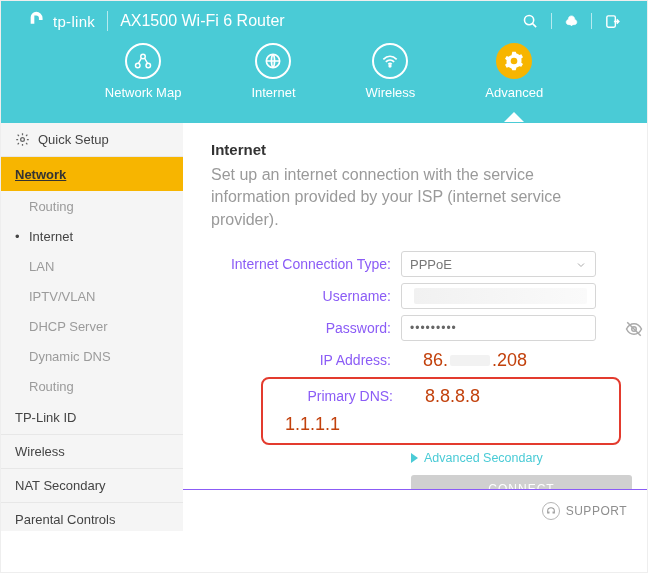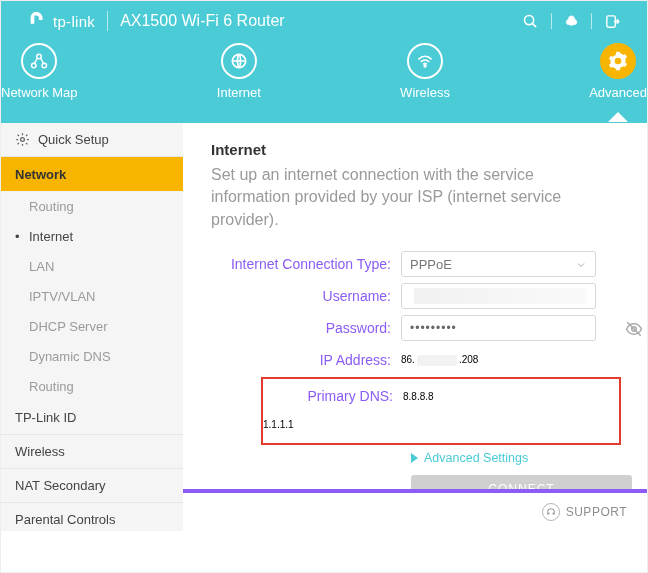--- a/index.html
+++ b/index.html
@@ -11,33 +11,33 @@
   .logo { display: flex; align-items: center; font-size: 15px; font-weight: 500; }
   .logo-icon svg { display: block; }
   .logo-text { margin-left: 4px; letter-spacing: .3px; }
   .divider { width: 1px; height: 20px; background: rgba(255,255,255,.6); margin: 0 12px; }
   .product-name { font-size: 16px; }
   .top-icons { margin-left: auto; display: flex; align-items: center; gap: 12px; }
   .top-icons .vsep { width: 1px; height: 16px; background: rgba(255,255,255,.6); }
   .top-icons svg { display: block; stroke: #fff; }
   .top-icons .icon-btn { cursor: pointer; }
 
-  .tabs { display: flex; justify-content: space-between; gap: 70px; align-items: flex-start; margin-top: 2px; position: relative; }
+  .tabs { display: flex; justify-content: center; gap: 70px; align-items: flex-start; margin-top: 2px; position: relative; }
   .tab { display: flex; flex-direction: column; align-items: center; gap: 6px; cursor: pointer; position: relative; }
   .tab-label { color: #fff; font-size: 13px; font-weight: 500; }
   .tab-circle { width: 36px; height: 36px; border: 2px solid #fff; border-radius: 50%; display: flex; align-items: center; justify-content: center; }
   .tab.active .tab-circle { background: #f7b500; border-color: #f7b500; }
   .tab .arrow-up { display: none; }
   .tab.active .arrow-up { display: block; position: absolute; bottom: -22px; width: 0; height: 0; border-left: 10px solid transparent; border-right: 10px solid transparent; border-bottom: 10px solid #fff; }
 
   
   .body { display: flex; height: 408px; }
   .sidebar { width: 182px; background: #f5f5f5; height: 408px; overflow: hidden; font-size: 13px; }
   .side-item { height: 34px; display: flex; align-items: center; padding-left: 14px; color: #444; cursor: pointer; }
-  .side-item.group-head { font-weight: 500; }
+  .side-item.group-head { font-weight: 500; text-decoration: underline; }
   .side-item.top-level { border-bottom: 1px solid #e7e7e7; }
   .side-item.quick svg { margin-right: 8px; }
   .side-item.active-group { background: #f7b500; color: #333; font-weight: 600; }
   .side-sub { height: 30px; display: flex; align-items: center; padding-left: 28px; color: #9b9b9b; cursor: pointer; }
   .side-sub.current { color: #444; position: relative; }
   .side-sub.current::before { content: "•"; position: absolute; left: 14px; color: #444; }
 
   .content { flex: 1; position: relative; overflow: hidden; }
   .content-inner { padding: 18px 28px 0 28px; height: 100%; overflow: hidden; }
   h2.section-title { font-size: 15px; color: #333; font-weight: 700; margin-bottom: 6px; }
@@ -46,39 +46,39 @@
   .form-row { display: flex; align-items: center; height: 30px; margin-bottom: 2px; }
   .form-label { width: 190px; text-align: right; padding-right: 10px; color: #8b5cf6; font-size: 14px; }
   .form-field { flex: 1; }
 
   .select { width: 195px; height: 26px; border: 1px solid #d6d6d6; border-radius: 3px; display: flex; align-items: center; padding: 0 8px; color: #777; position: relative; background: #fff; cursor: pointer; }
   .select .chev { position: absolute; right: 8px; top: 7px; }
   .text-input { width: 195px; height: 26px; border: 1px solid #d6d6d6; border-radius: 3px; background: #fff; padding: 0 8px; font-size: 12px; color: #666; }
   .pass-wrap { position: relative; width: 195px; }
   .eye-icon { position: absolute; right: -24px; top: 5px; color: #999; cursor: pointer; }
 
-  .static-val { color: #000000; font-size: 10px; }
+  .static-val { color: #c2410c; font-size: 18px; margin-left: 22px; }
   .ip-blur { display: inline-block; width: 40px; height: 11px; background: #f2f2f2; border-radius: 2px; vertical-align: middle; margin: 0 2px; }
   .user-blur { width: 185px; height: 16px; background: linear-gradient(90deg,#f1f1f1,#fafafa); border-radius: 2px; margin-left: 4px; }
 
-  .dns-highlight { border: 2px solid #e33b2e; border-radius: 0; padding: 4px 0; margin: 2px 0 2px 0; width: 360px; margin-left: 50px; }
+  .dns-highlight { border: 2px solid #e33b2e; border-radius: 8px; padding: 4px 0; margin: 2px 0 2px 0; width: 360px; margin-left: 50px; }
   .dns-highlight .form-row { height: 26px; }
   .dns-highlight .form-label { width: 140px; }
 
   .adv-link { display: flex; align-items: center; gap: 6px; color: #4acbd6; font-size: 12.5px; cursor: pointer; margin-left: 200px; margin-top: 6px; margin-bottom: 10px; }
   .adv-link .tri { width: 0; height: 0; border-top: 5px solid transparent; border-bottom: 5px solid transparent; border-left: 7px solid #4acbd6; }
 
   .btn { width: 221px; height: 28px; border: none; border-radius: 3px; font-size: 12px; letter-spacing: 1px; cursor: pointer; display: block; margin-left: 200px; margin-bottom: 8px; }
   .btn.connect { background: #d0d0d0; color: #fff; }
   .btn.disconnect { background: #4acbd6; color: #fff; }
 
   .mac-title { font-size: 14px; font-weight: 700; color: #333; border-bottom: 1px solid #e3e3e3; padding-bottom: 4px; margin-top: 6px; }
 
   
-  .footer { position: absolute; bottom: 0; right: 0; left: 0; height: 42px; border-top: 4px solid #8b5cf6; background: #fff; display: flex; align-items: center; justify-content: flex-end; gap: 22px; padding-right: 20px; }
+  .footer { position: absolute; bottom: 0; right: 0; left: 0; height: 42px; border-top: 1px solid #8b5cf6; background: #fff; display: flex; align-items: center; justify-content: flex-end; gap: 22px; padding-right: 20px; }
   .footer-btn { display: flex; align-items: center; gap: 6px; color: #8e8e8e; font-size: 12px; letter-spacing: .5px; cursor: pointer; }
   .footer-btn .circ { width: 18px; height: 18px; border: 1.5px solid #b5b5b5; border-radius: 50%; display: flex; align-items: center; justify-content: center; }
 
   ::placeholder { color: #bbb; }
 </style>
 </head>
 <body>
 
 <div class="header">
   <div class="topbar">
@@ -258,21 +258,21 @@
           <div class="form-label">Primary DNS:</div>
           <div class="form-field static-val">8.8.8.8</div>
         </div>
         <div class="form-row">
           <div class="form-field static-val">1.1.1.1</div>
         </div>
       </div>
 
       <div class="adv-link">
         <span class="tri"></span>
-        <span>Advanced Settings</span>
+        <span>Advanced Secondary</span>
       </div>
 
       <button class="btn connect">CONNECT</button>
       <button class="btn disconnect">DISCONNECT</button>
 
       <div class="mac-title">MAC Clone</div>
     </div>
 
     <div class="footer">
       <div class="footer-btn">

